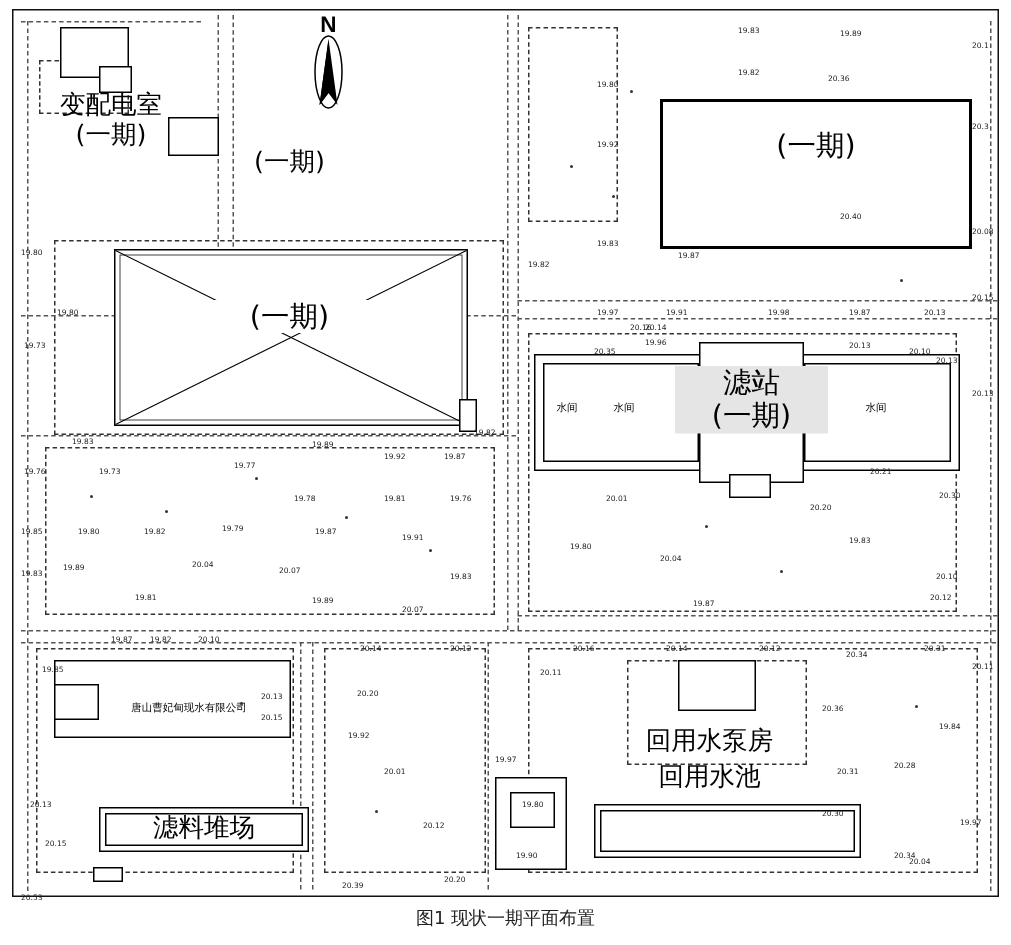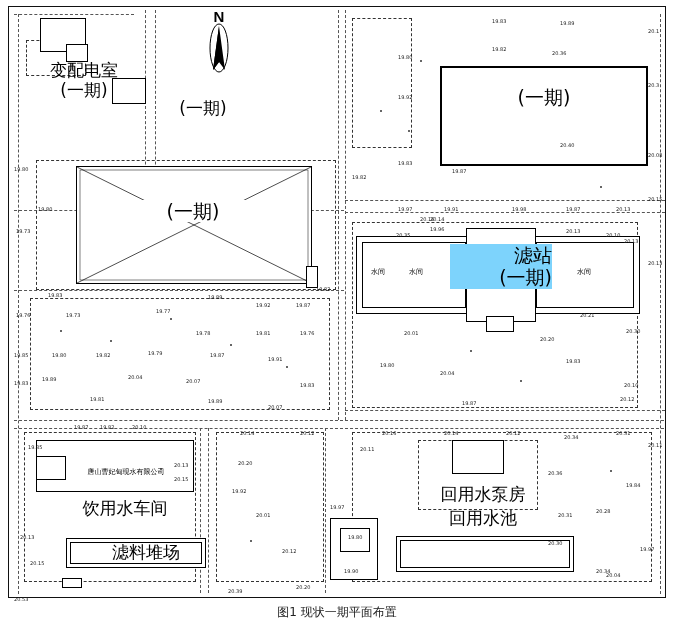--- a/index.html
+++ b/index.html
@@ -15,21 +15,21 @@
   .solidbox{position:absolute;border:1px solid #000;box-sizing:border-box;background:#fff;}
   .thickbox{position:absolute;border:2px solid #000;box-sizing:border-box;background:#fff;}
   .dbl{position:absolute;border:1px solid #000;box-sizing:border-box;background:#fff;}
   .dbl:after{content:"";position:absolute;left:3px;top:3px;right:3px;bottom:3px;border:1px solid #000;}
   .road{position:absolute;border-top:1px dashed #555;}
   .roadv{position:absolute;border-left:1px dashed #555;}
 
   
   .lbl{position:absolute;font-family:"DejaVu Sans","Liberation Sans",sans-serif;color:#000;line-height:1.18;text-align:center;white-space:nowrap;}
   .lbl.big{font-size:19px;}
-  .lbl.mid{font-size:17px;padding-left:10px;}
+  .lbl.mid{font-size:17px;}
   .lbl.tiny{font-size:7px;}
 
   
   .pt{position:absolute;font-size:5px;font-family:"DejaVu Sans",sans-serif;color:#222;white-space:nowrap;}
   .dot{position:absolute;width:2px;height:2px;background:#333;border-radius:50%;}
 
   
   .compass{position:absolute;left:196px;top:8px;width:46px;height:78px;}
   .compass .nlabel{position:absolute;left:0;top:0;width:46px;text-align:center;font-size:15px;font-weight:bold;}
 
@@ -101,31 +101,28 @@
   </div>
 
   <div class="solidbox" style="left:356px;top:236px;width:284px;height:78px;"></div>
   <div class="solidbox" style="left:362px;top:242px;width:104px;height:66px;"></div>
   <div class="solidbox" style="left:536px;top:242px;width:98px;height:66px;"></div>
   <div class="solidbox" style="left:466px;top:228px;width:70px;height:94px;"></div>
   <div class="solidbox" style="left:486px;top:316px;width:28px;height:16px;"></div>
   <div class="lbl tiny" style="left:366px;top:268px;width:24px;">水间</div>
   <div class="lbl tiny" style="left:404px;top:268px;width:24px;">水间</div>
   <div class="lbl tiny" style="left:572px;top:268px;width:24px;">水间</div>
-  <div class="lbl big" style="left:450px;top:244px;width:102px;background:#7dd3fc;text-align:right;">
+  <div class="lbl big" style="left:450px;top:244px;width:102px;background:#e5e5e5;">
     <div>滤站</div>
     <div>(一期)</div>
   </div>
 
   <div class="solidbox" style="left:36px;top:440px;width:158px;height:52px;"></div>
   <div class="solidbox" style="left:36px;top:456px;width:30px;height:24px;"></div>
   <div class="lbl tiny" style="left:66px;top:468px;width:120px;">唐山曹妃甸现水有限公司</div>
-  <div class="lbl mid" style="left:36px;top:498px;width:158px;">
-    <div>饮用水车间</div>
-  </div>
 
   <div class="dbl" style="left:66px;top:538px;width:140px;height:30px;"></div>
   <div class="lbl mid" style="left:66px;top:542px;width:140px;">滤料堆场</div>
   <div class="solidbox" style="left:62px;top:578px;width:20px;height:10px;"></div>
 
   <div class="solidbox" style="left:452px;top:440px;width:52px;height:34px;"></div>
   <div class="lbl mid" style="left:388px;top:508px;width:170px;">回用水池</div>
   <div class="lbl mid" style="left:388px;top:484px;width:170px;">回用水泵房</div>
 
   <div class="dbl" style="left:396px;top:536px;width:178px;height:36px;"></div>

